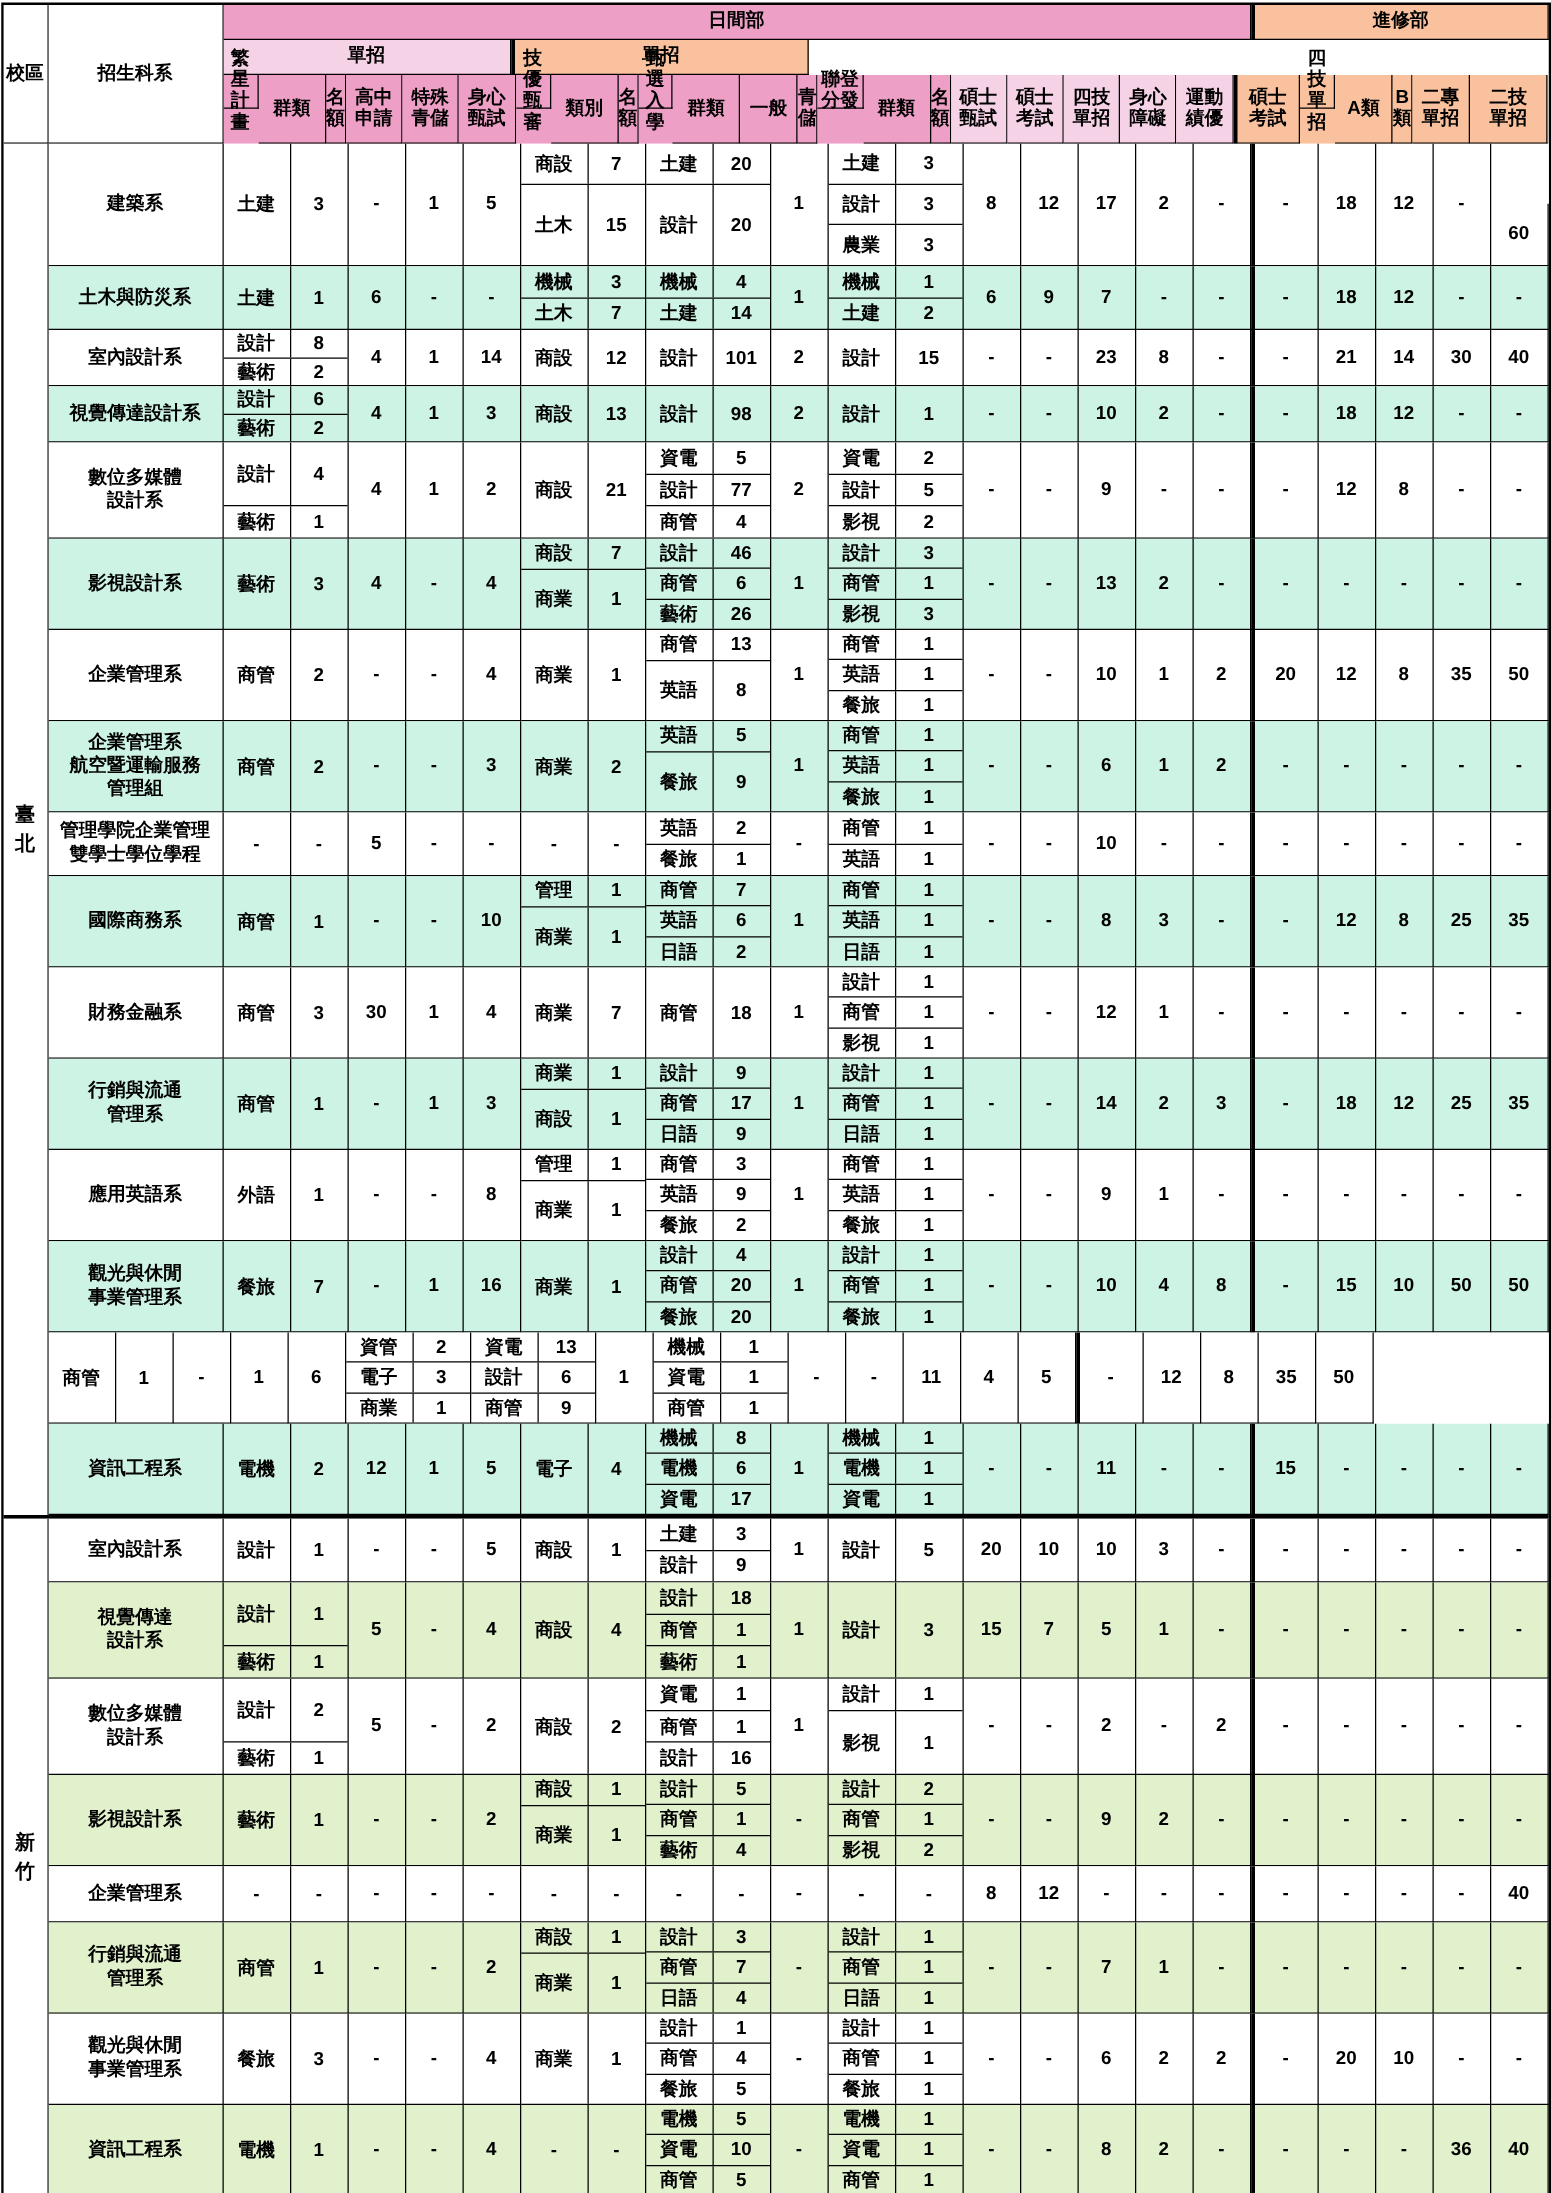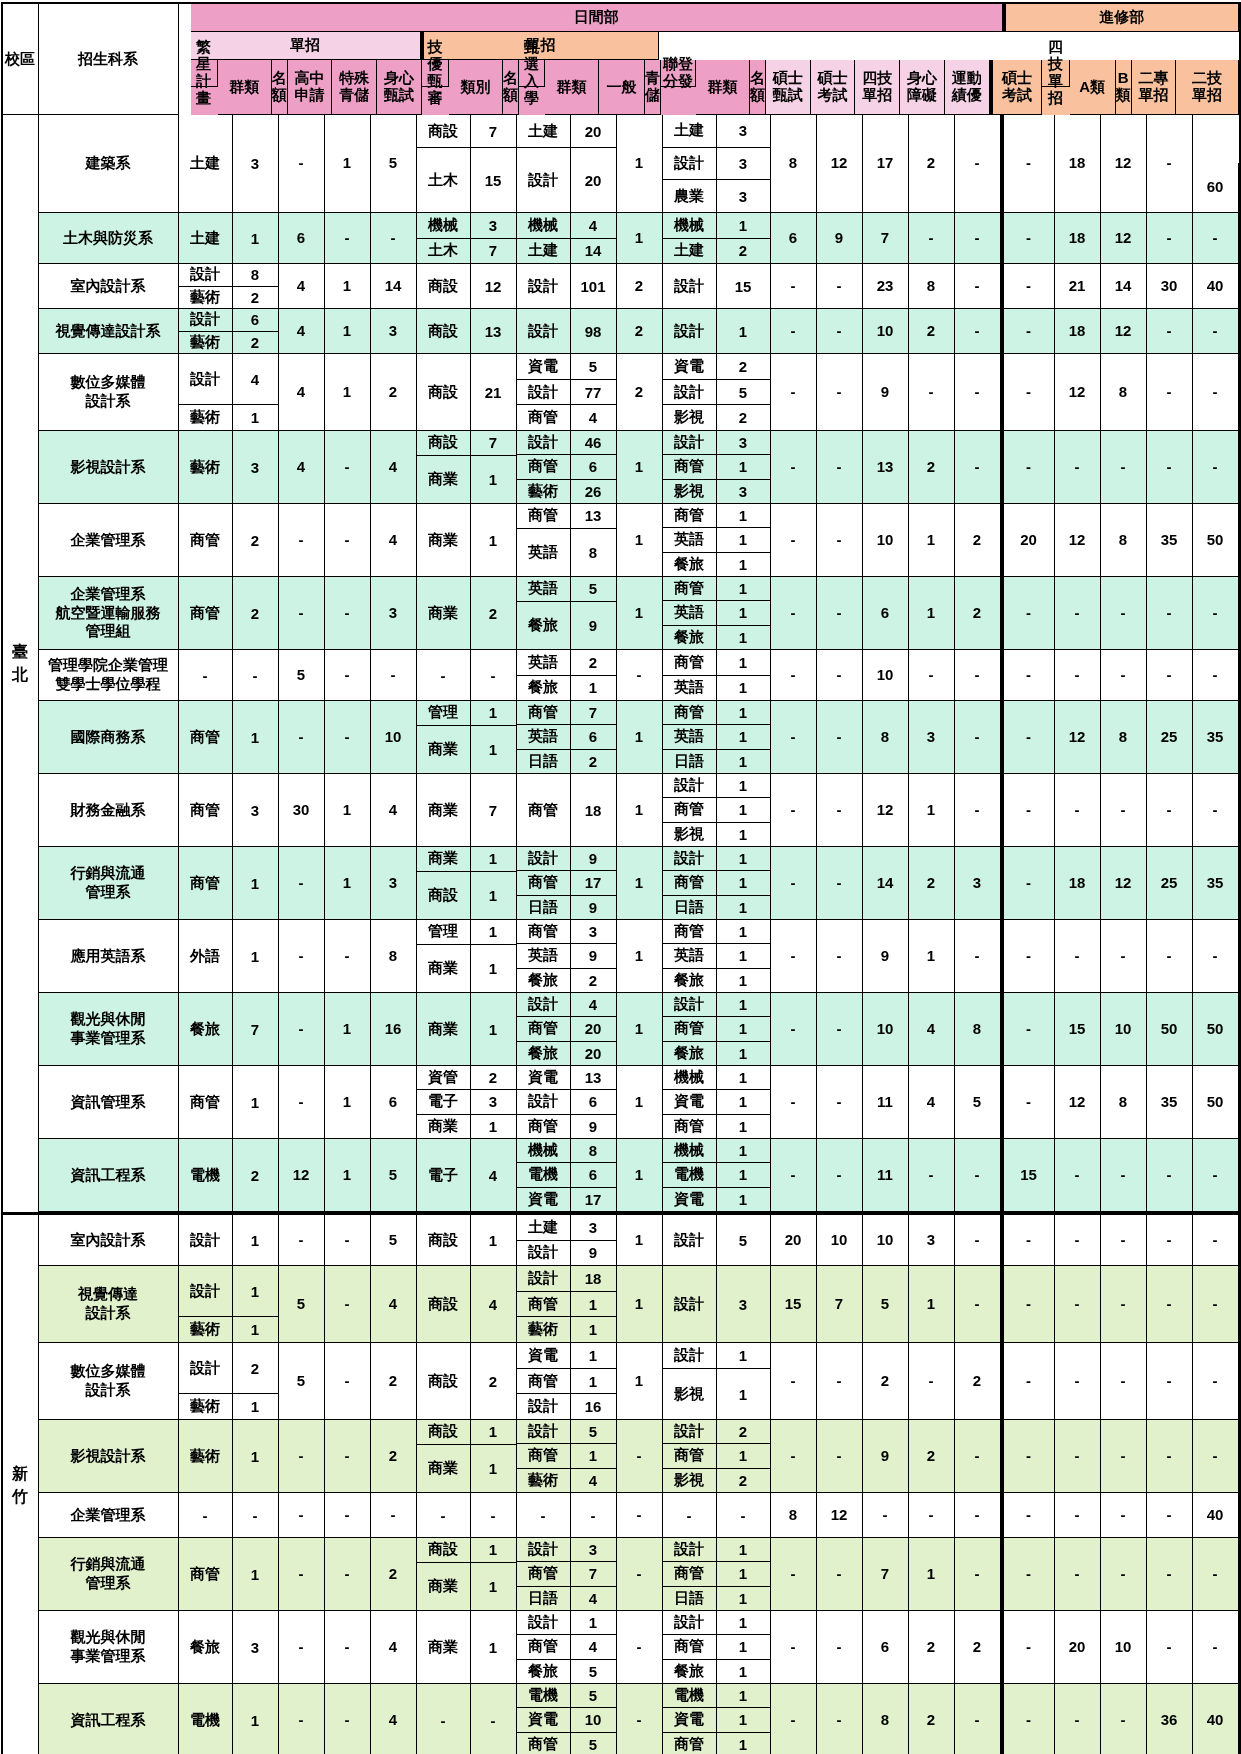--- a/index.html
+++ b/index.html
@@ -9,21 +9,21 @@
     border:2px solid #000;
     font-family:"Liberation Sans","DejaVu Sans",sans-serif;
     font-weight:700;
     font-size:15px;
     color:#000;
     margin:2px auto 0 auto;
   }
   
   .hdr{display:flex;height:111px;}
   .hcol{display:flex;flex-direction:column;width:1060px;}
-  .hrow{display:flex;margin-left:12px;}
+  .hrow{display:flex;}
   .h1{height:28px;}
   .h2{height:55px;}
   .hcell{
     box-sizing:border-box;
     border-right:1px solid #000;border-bottom:1px solid #000;
     display:flex;align-items:center;justify-content:center;
     text-align:center;white-space:pre-line;line-height:1.12;
   }
   .hfull{height:111px;background:#fff;}
   .w-campus{width:36px;}
@@ -919,21 +919,20 @@
             <div class="c" style="width: 46px;">10</div>
             <div class="c" style="width: 46px;">4</div>
             <div class="c" style="width: 46px;">8</div>
             <div class="c thickL" style="width: 54px;">-</div>
             <div class="c" style="width: 46px;">15</div>
             <div class="c" style="width: 46px;">10</div>
             <div class="c" style="width: 46px;">50</div>
             <div class="c" style="width: 46px;">50</div>
           </div>
           <div class="row" style="height: 73px; background: rgb(255, 255, 255);">
-            <div class="c" style="width: 140px;">資訊管理系</div>
             <div class="st" style="width: 100px;">
               <div class="srow" style="flex: 1 1 0px;">
                 <div class="sl" style="width: 54px;">商管</div>
                 <div class="sv">1</div>
               </div>
             </div>
             <div class="c" style="width: 46px;">-</div>
             <div class="c" style="width: 46px;">1</div>
             <div class="c" style="width: 46px;">6</div>
             <div class="st" style="width: 100px;">

